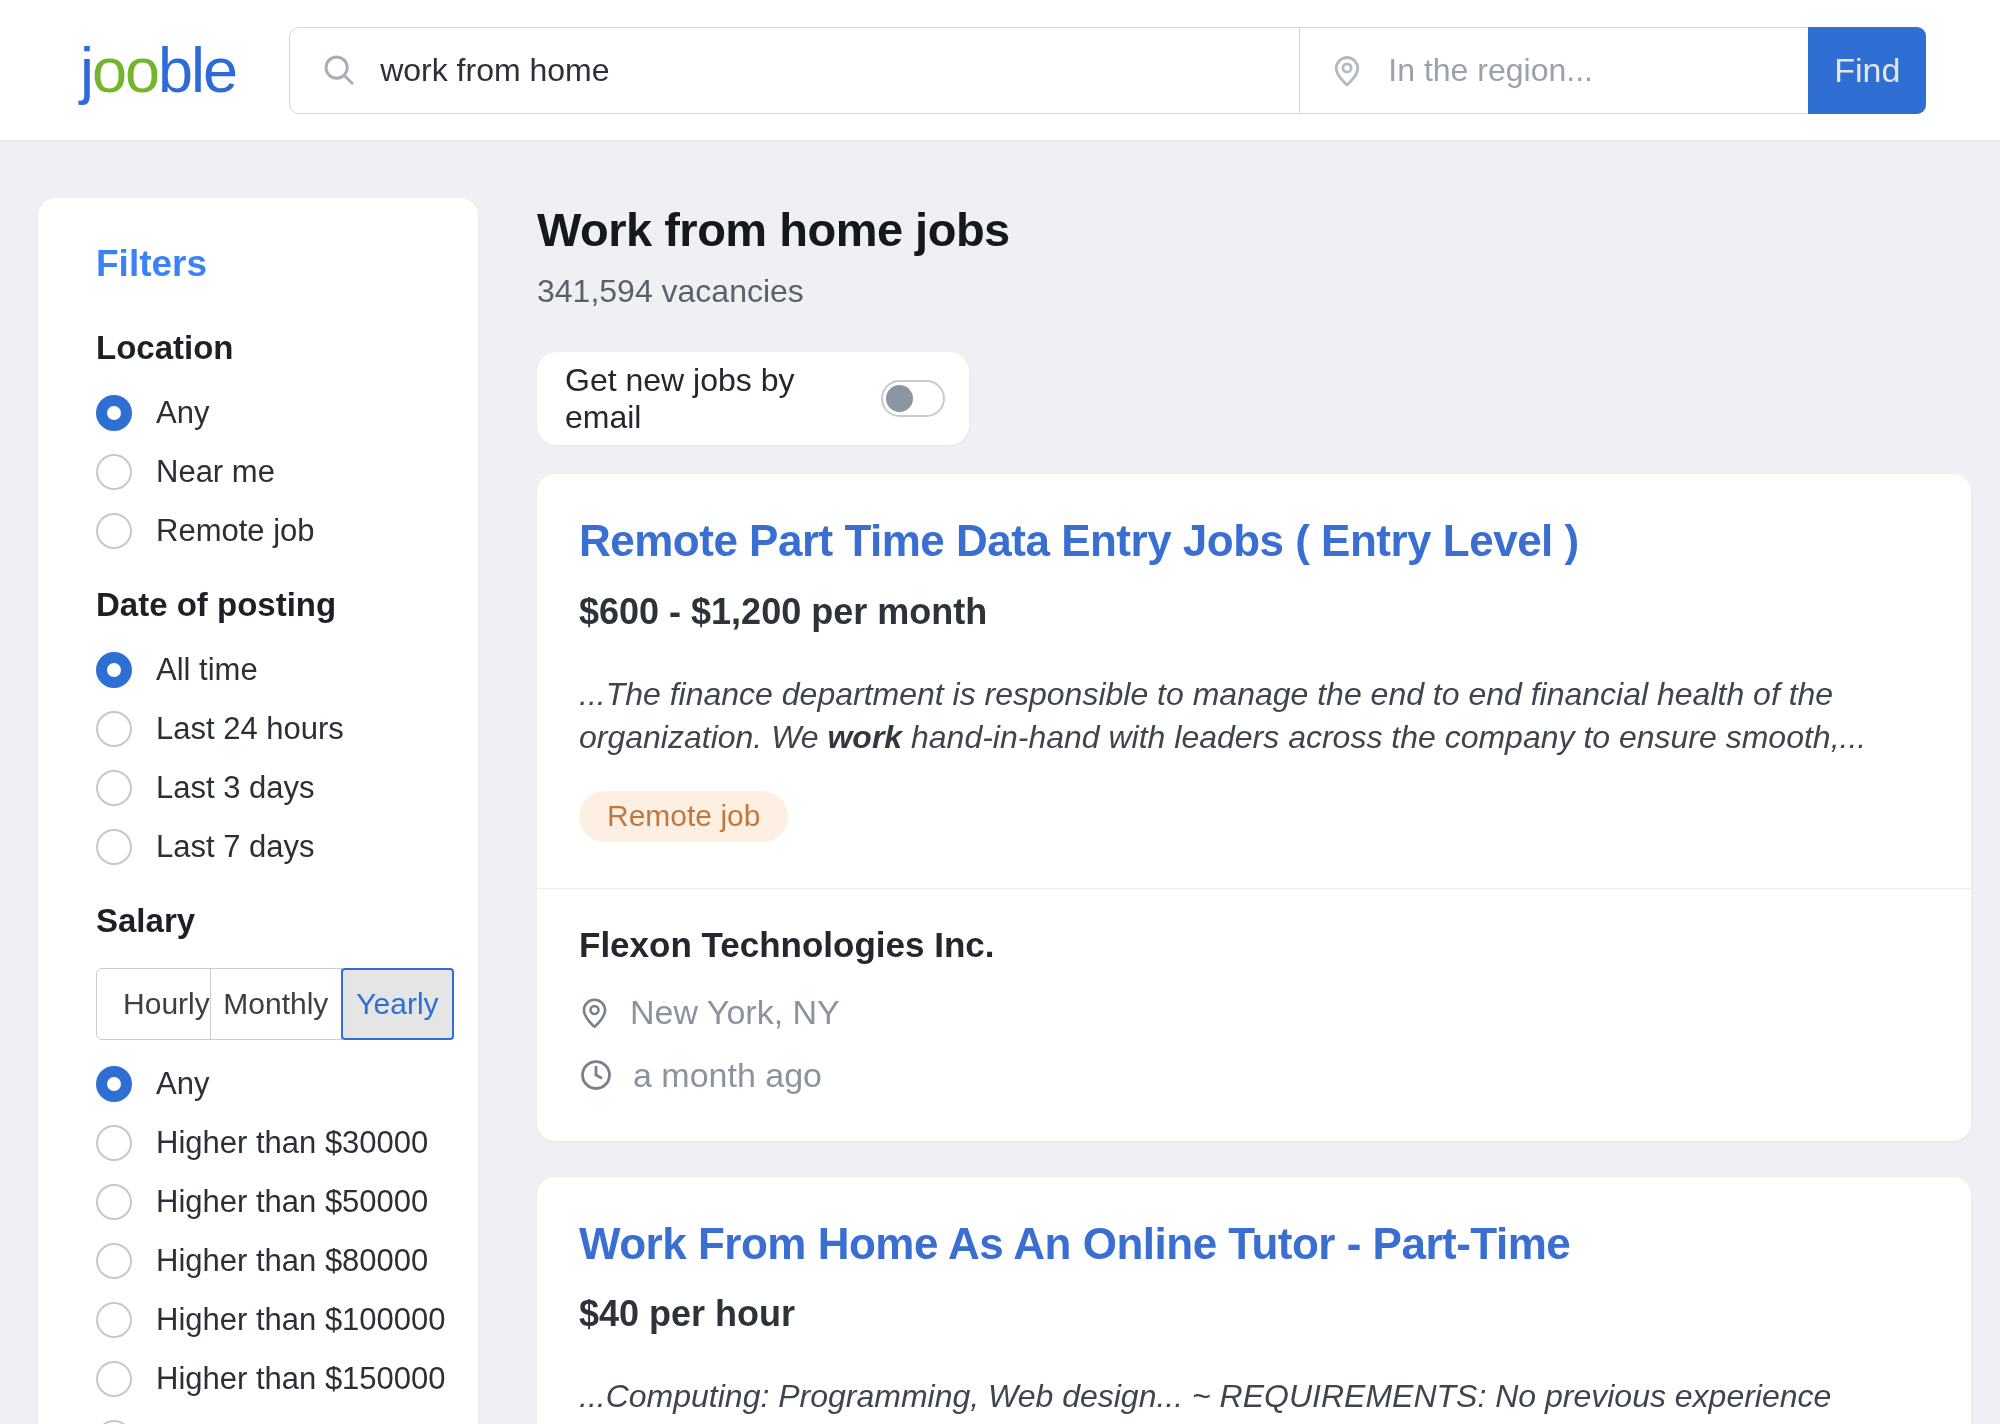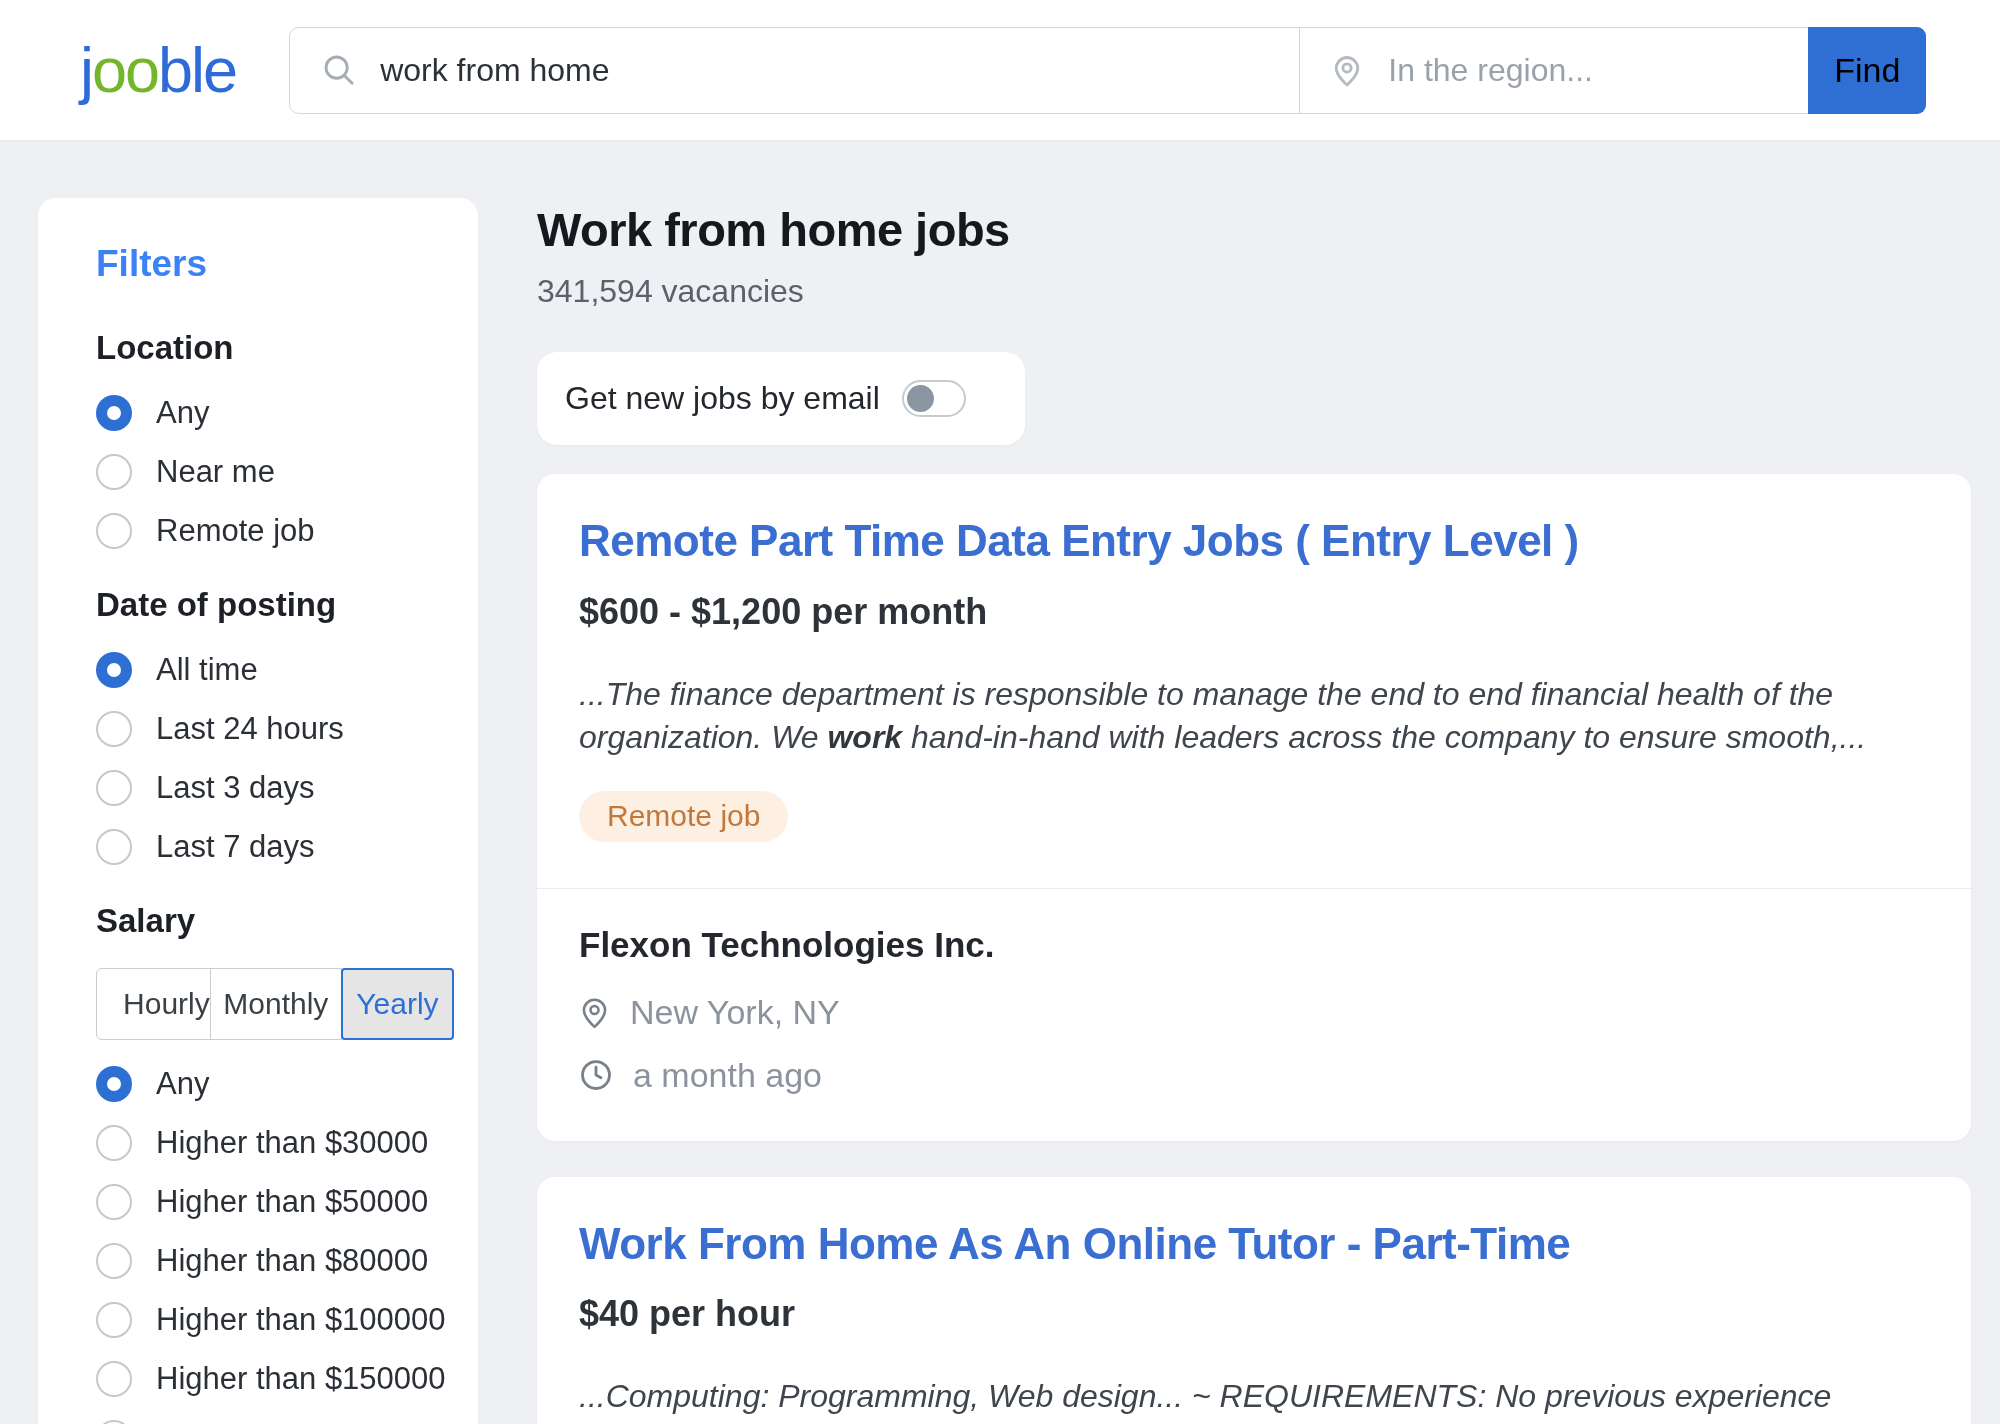--- a/index.html
+++ b/index.html
@@ -29,21 +29,21 @@
     border-right:1px solid #d2d5da;
   }
   .region-section { flex:1; display:flex; align-items:center; padding-left:28px; }
   .searchbar input {
     border:none; outline:none; background:transparent; flex:1;
     font-family:inherit; font-size:32px; color:#2c3138; margin-left:22px; min-width:0;
   }
   .searchbar input::placeholder { color:#9aa1ab; }
   .icon-svg { flex:none; display:block; }
   .find-btn {
-    width:119px; border:none; background:#2f6ed3; color:#000000;
+    width:119px; border:none; background:#2f6ed3; color:#e5e5e5;
     font-family:inherit; font-size:34px; border-radius:0 9px 9px 0; cursor:pointer;
     margin:-1px -1px -1px 0;
   }
 
   
   .page { display:flex; padding:58px 29px 0 38px; align-items:flex-start; }
 
   
   .filters-card {
     width:440px; flex:none; background:#fff; border-radius:18px;
@@ -76,21 +76,21 @@
     background:#e5e5e5; border:2px solid #2e6fd4; color:#2e6fd4; z-index:1;
     border-radius:4px;
   }
 
   
   .main { flex:1; margin-left:59px; }
   .results-title { font-size:47px; font-weight:700; color:#15181d; margin:4px 0 16px; letter-spacing:-0.5px; }
   .vacancies { font-size:32px; color:#5a616b; margin-bottom:42px; }
 
   .email-pill {
-    width:488px; height:93px; background:#fff; border-radius:20px;
+    width:432px; height:93px; background:#fff; border-radius:20px;
     display:flex; align-items:center; padding:0 24px 0 28px; margin-bottom:29px;
     box-shadow:0 1px 3px rgba(0,0,0,.04);
   }
   .email-pill-label { font-size:32px; color:#23272e; }
   .toggle {
     width:64px; height:37px; border:2px solid #c6cbd1; border-radius:19px; background:#fff;
     display:flex; align-items:center; padding-left:3px; margin-left:22px; cursor:pointer; flex:none;
   }
   .toggle-knob { width:27px; height:27px; border-radius:50%; background:#8c95a2; }
 

